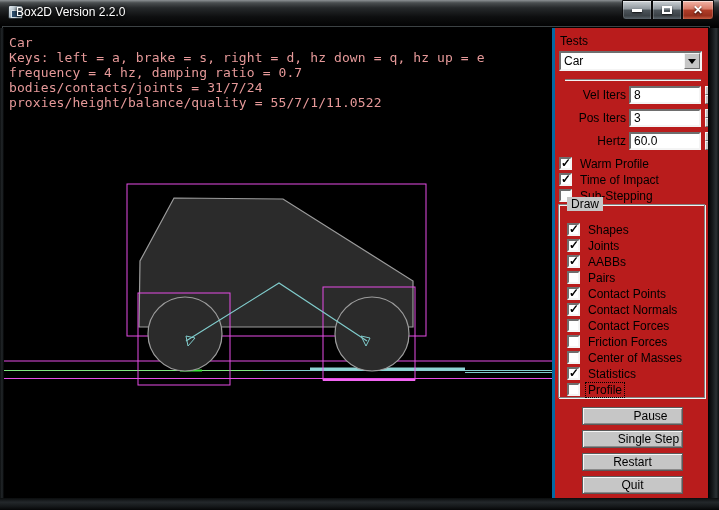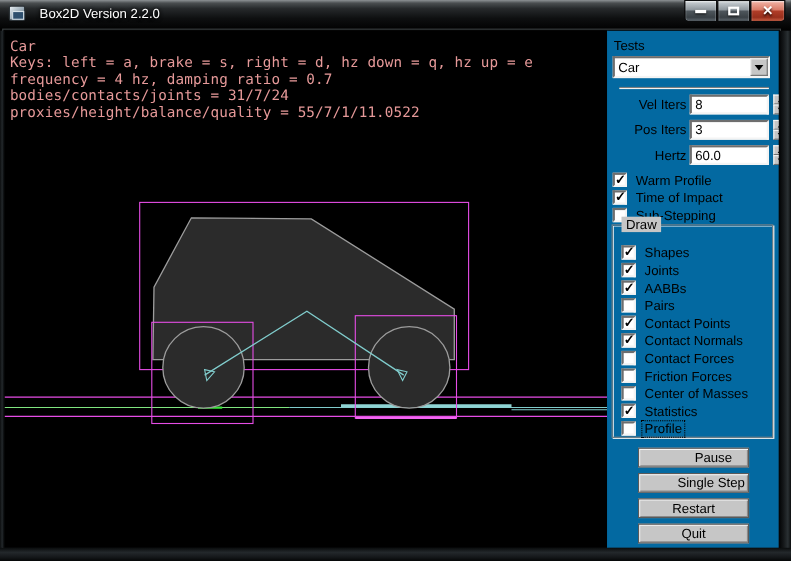--- a/index.html
+++ b/index.html
@@ -17,21 +17,21 @@
   .app-icon {
     position:absolute; left:8px; top:5px; width:15px; height:14px;
     background:linear-gradient(135deg,#e8eef2 0%,#aebcc6 40%,#5f7280 100%);
     border:1px solid #2c3338; border-radius:2px;
   }
   .app-icon::after {
     content:""; position:absolute; left:2px; top:4px; width:9px; height:6px;
     background:#2e4f6e; border:1px solid #d8e2e8;
   }
   .win-title {
-    position:absolute; left:36px; top:0; height:24px; line-height:24px;
+    position:absolute; left:16px; top:0; height:24px; line-height:24px;
     color:#ffffff; font-size:12px; text-shadow:0 1px 3px #000, 0 0 4px #000;
     white-space:nowrap;
   }
   .winbtn {
     position:absolute; top:0; height:20px; border:1px solid #0a0b0c;
     box-shadow:inset 0 1px 0 rgba(255,255,255,.55), inset 1px 0 0 rgba(255,255,255,.18), inset -1px 0 0 rgba(255,255,255,.18);
     display:flex; align-items:center; justify-content:center;
   }
   .winbtn.min { left:622px; width:30px; border-radius:0 0 0 4px;
     background:linear-gradient(to bottom,#cdd3d7 0%,#8d959b 45%,#4e565c 50%,#3a4146 82%,#5c656c 100%); }
@@ -54,21 +54,21 @@
   }
   .hud { position:absolute; left:5px; top:7px; }
   .hud-line {
     color:#e69999; font-family:"DejaVu Sans Mono", monospace;
     font-size:13px; line-height:15px; letter-spacing:0.1px; white-space:pre;
   }
   .scene { position:absolute; left:0; top:0; }
   
   .sidebar {
     position:absolute; left:552px; top:28px; width:156px; height:470px;
-    background:#0369a1; border-left:1px solid #0369a1;
+    background:#b91c1c; border-left:3px solid #0369a1;
     font-size:12px; color:#000;
   }
   .side-label { position:absolute; font-size:12px; }
   .combo {
     position:absolute; left:4px; top:23px; width:143px; height:20px;
     background:#fff; border:2px solid; border-color:#6e6e6e #f4f4f4 #f4f4f4 #6e6e6e;
   }
   .combo-value { position:absolute; left:3px; top:1px; font-size:12px; }
   .combo-btn {
     position:absolute; right:0; top:0; width:16px; height:16px;

